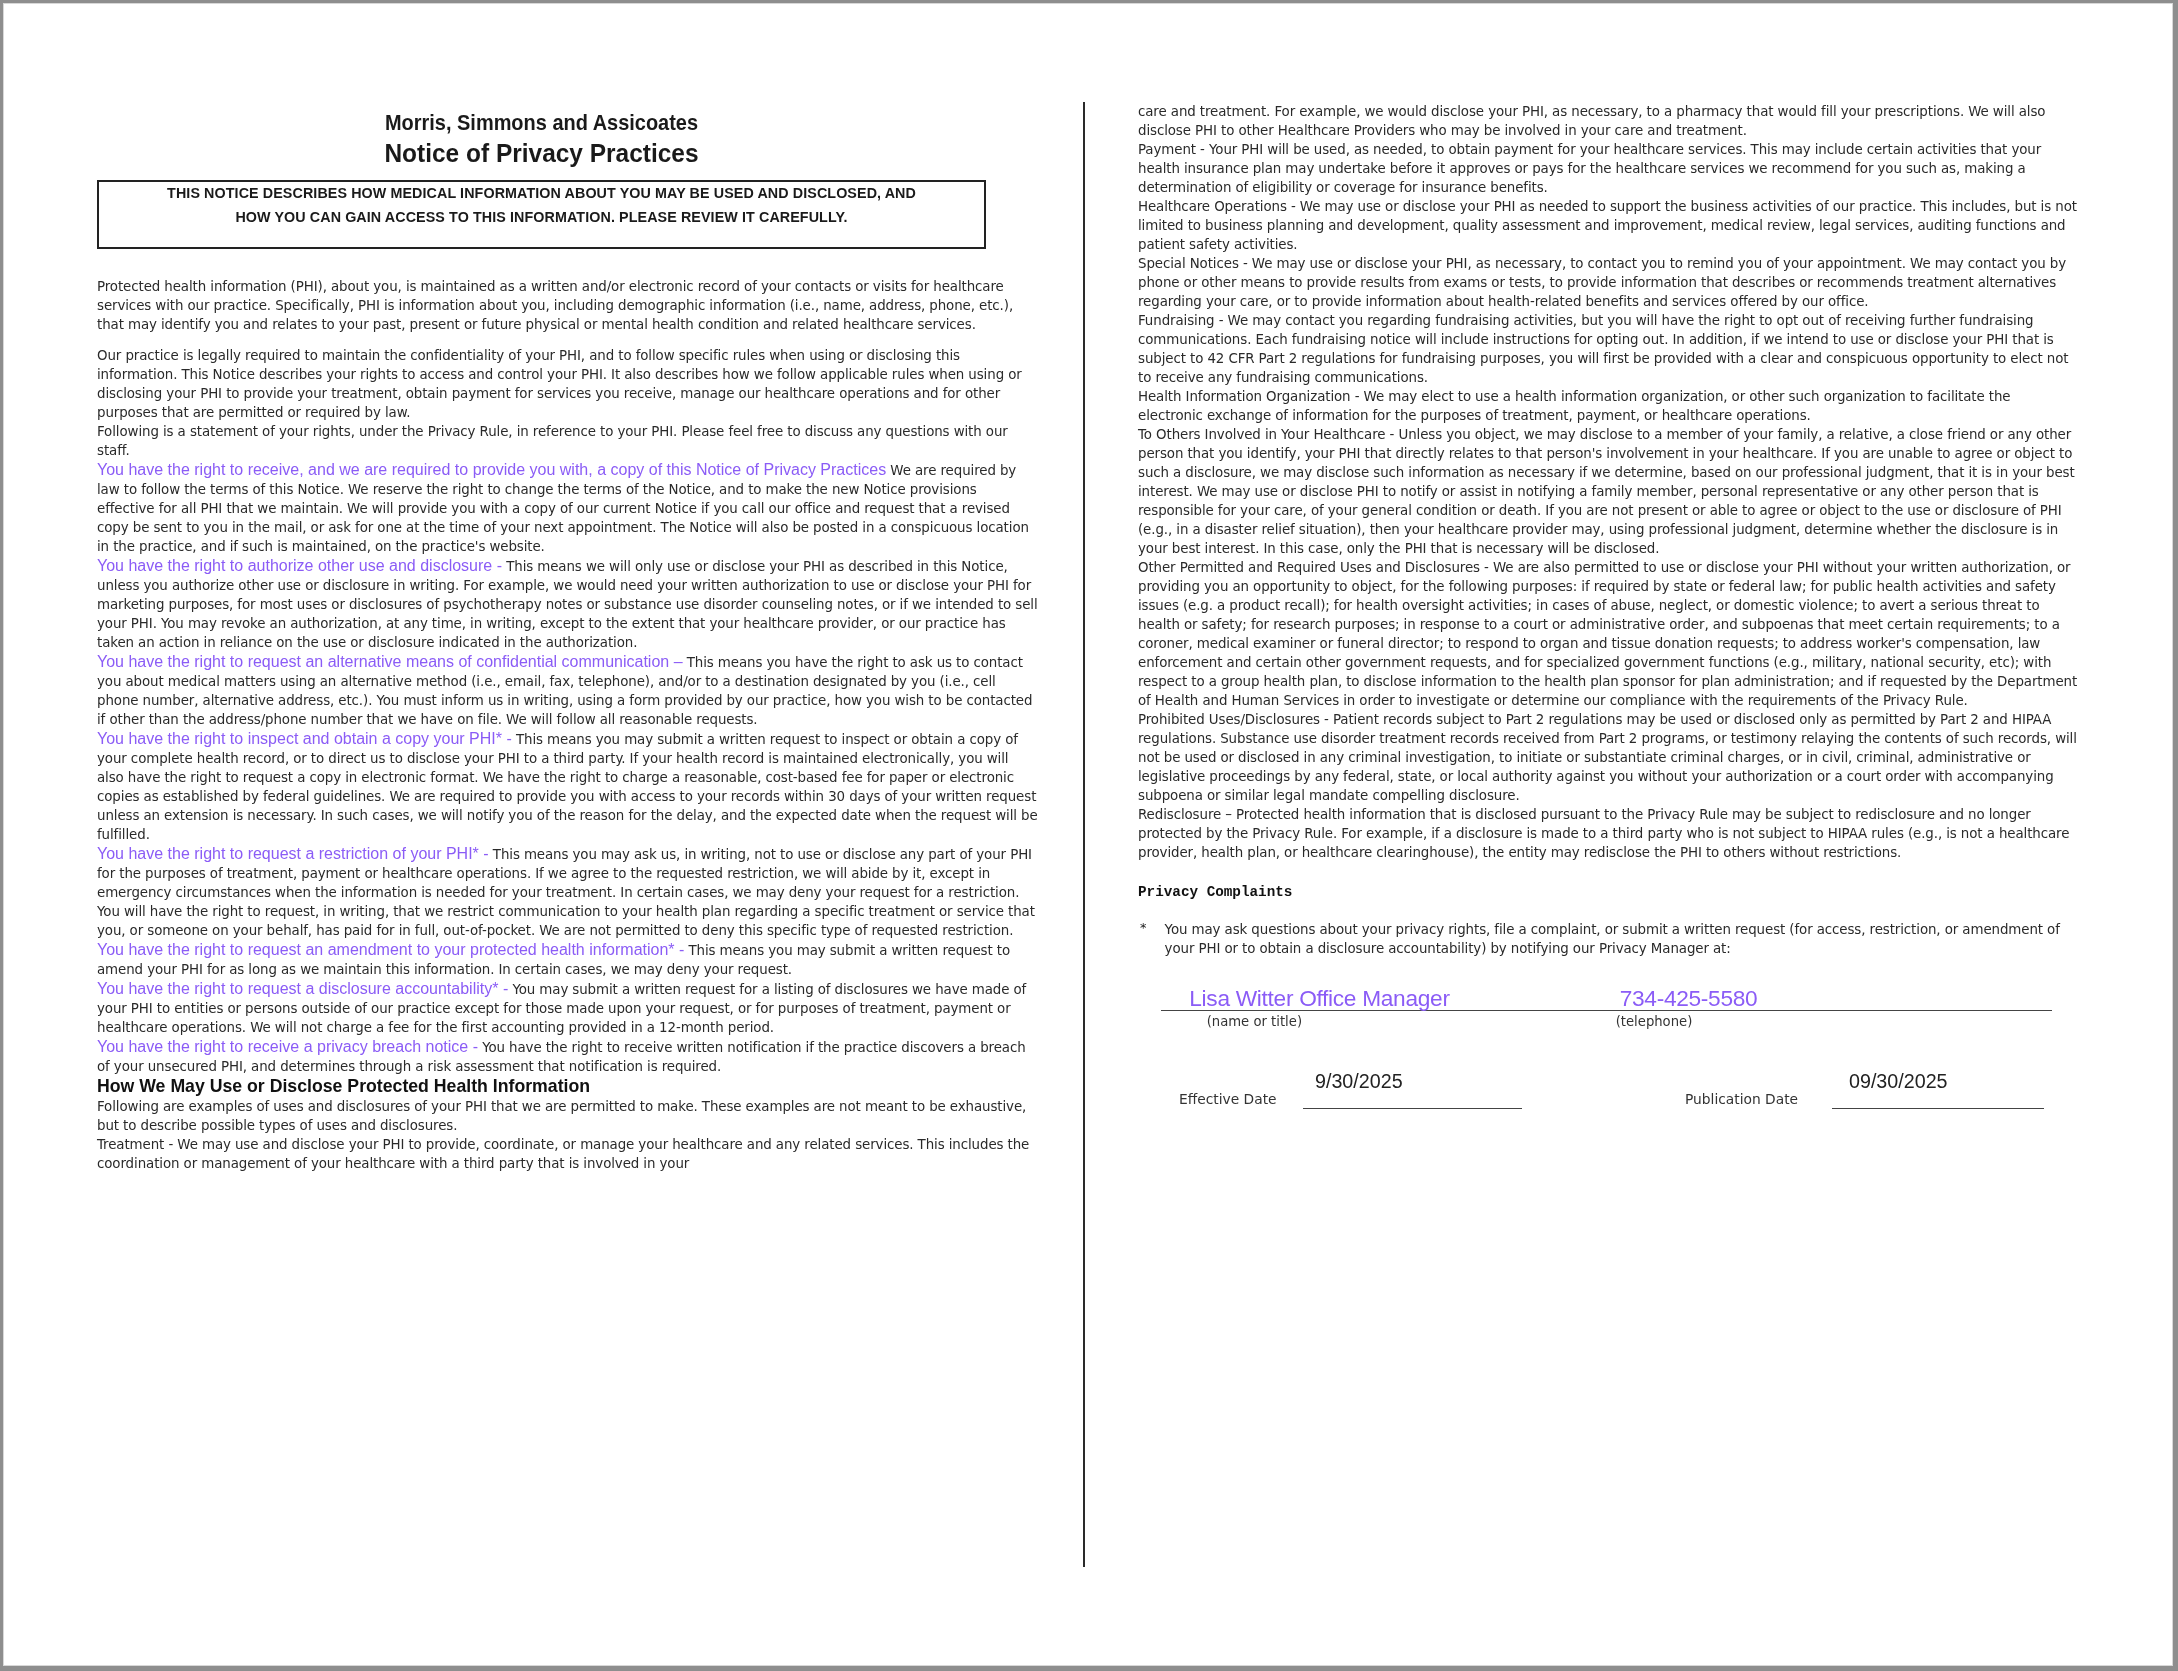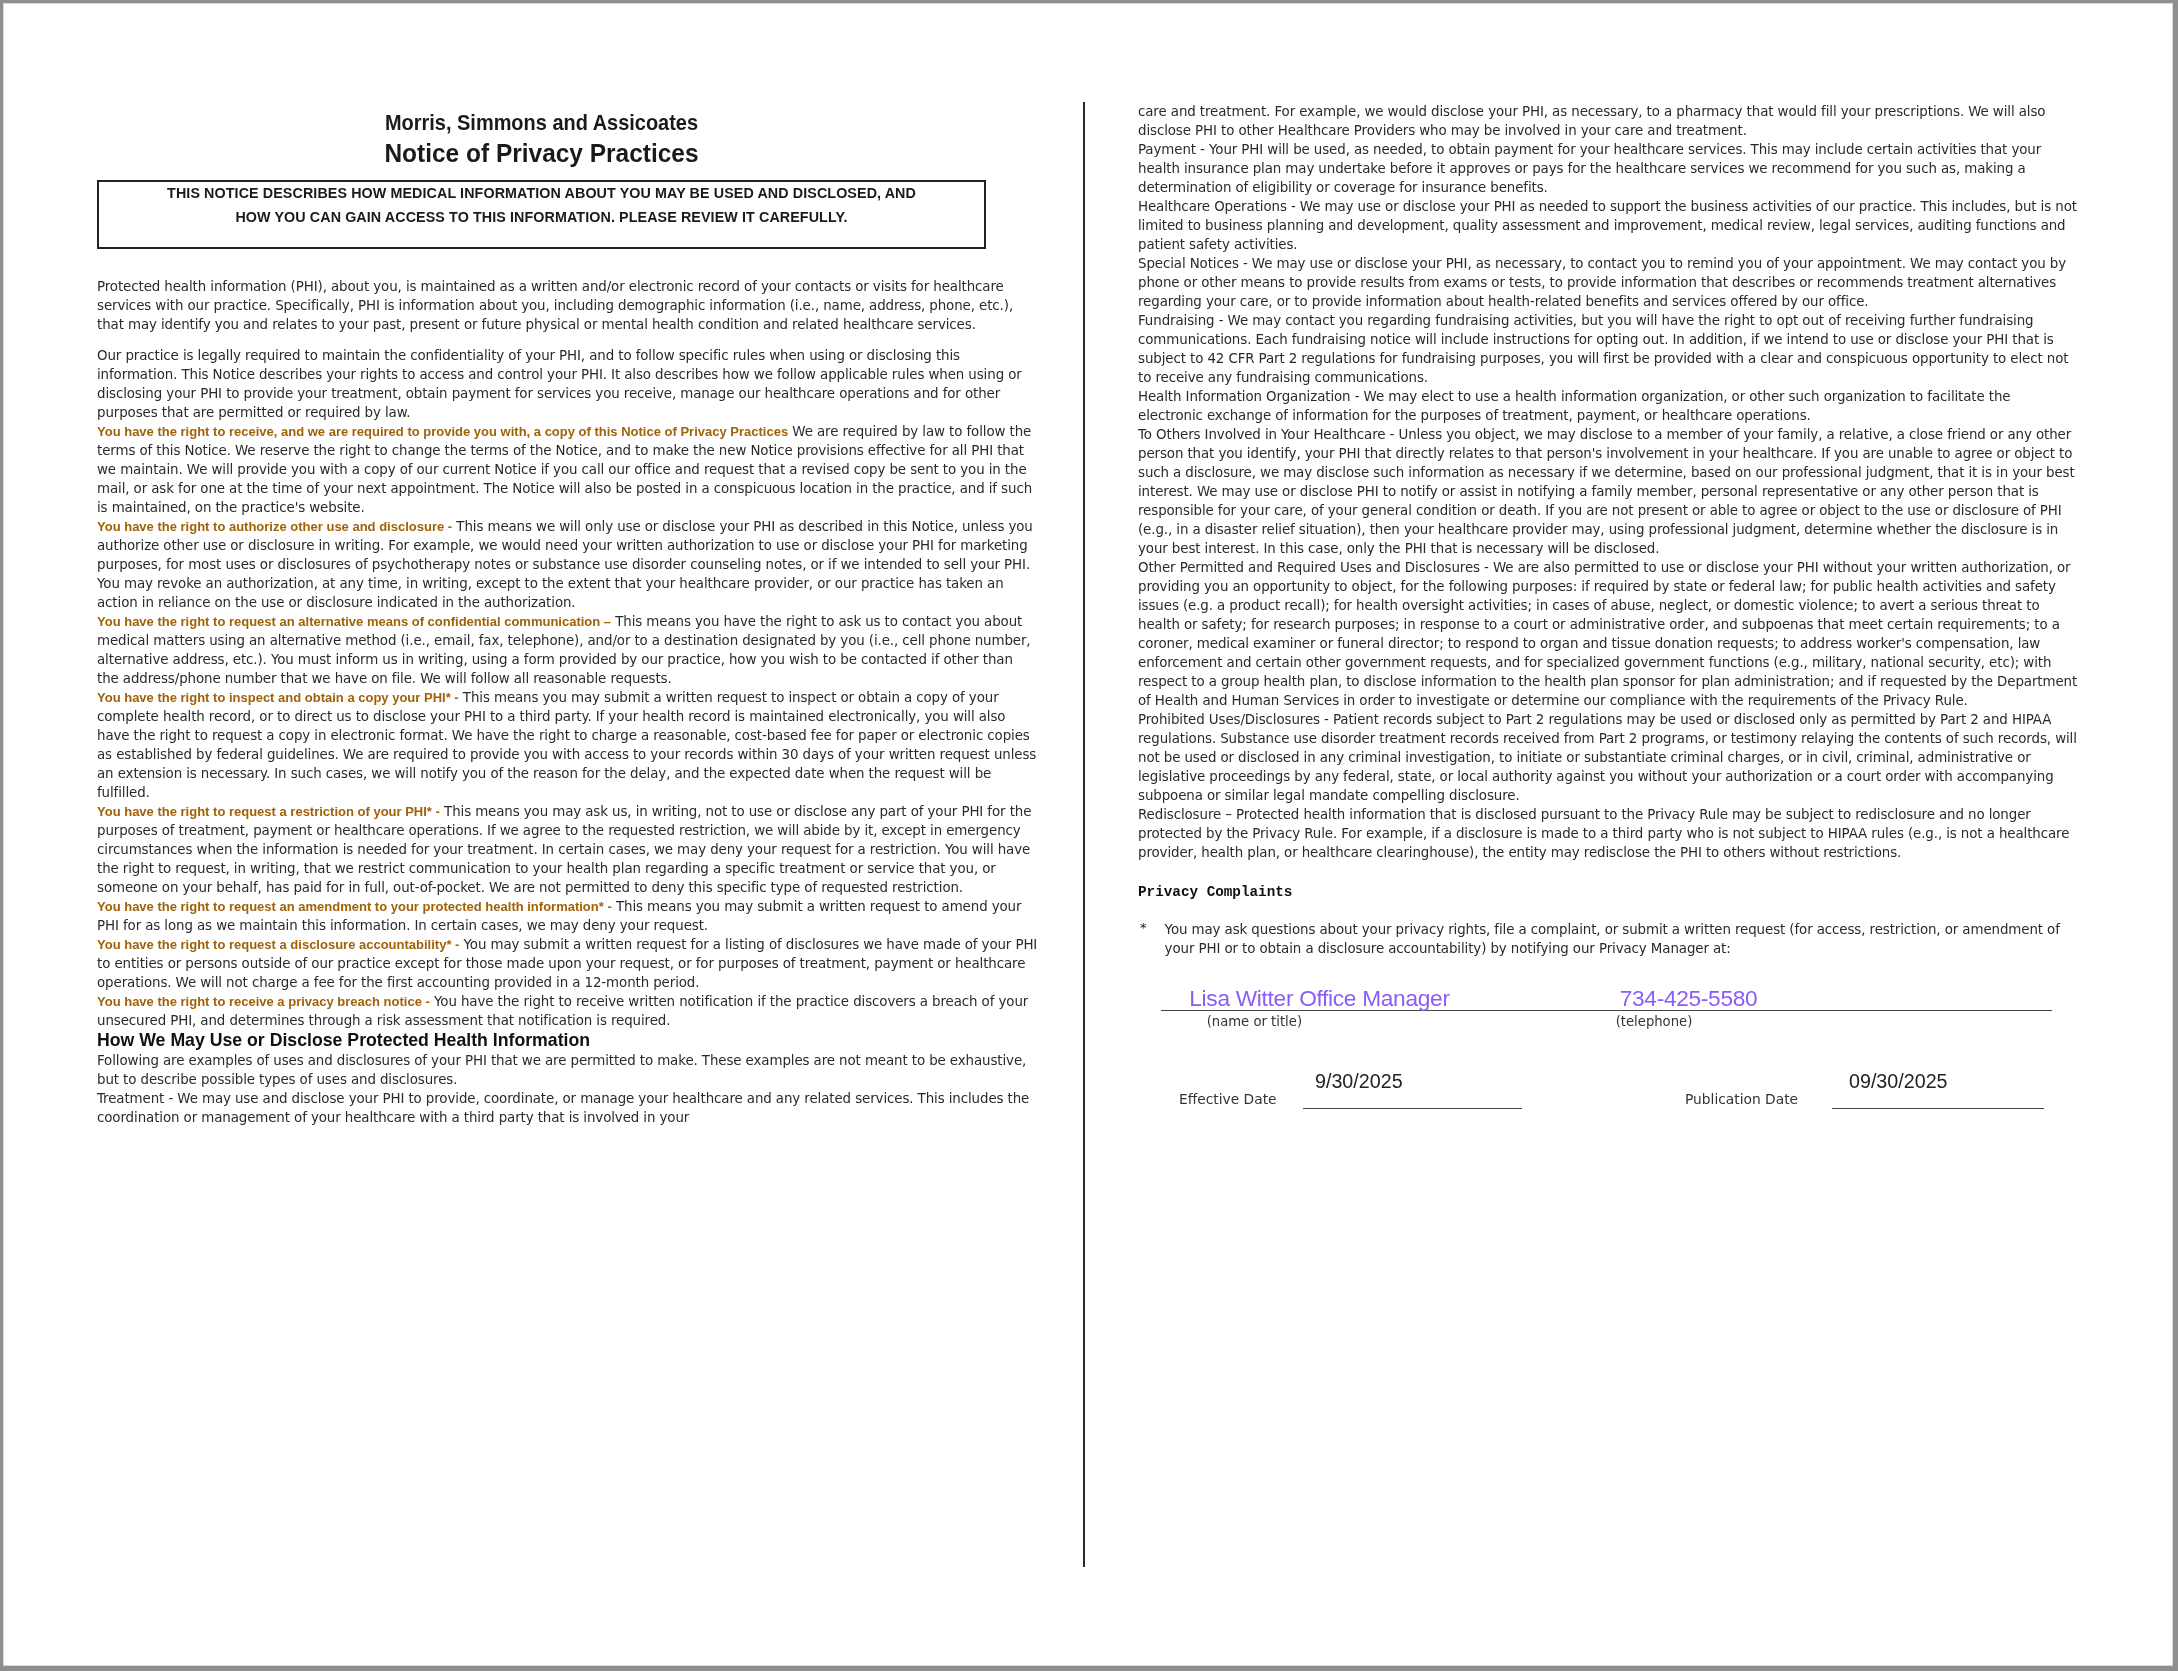--- a/index.html
+++ b/index.html
@@ -48,22 +48,22 @@
   .intro p + p { margin-top: 11.8px; }
   h2.section-heading {
     font-family: "Liberation Sans", sans-serif; font-weight: bold;
     font-size: 17.7px; line-height: 21.7px; margin: 0; color: #111;
   }
   .h-rights { margin-top: 35px; }
   .h-uses { margin-top: 39px; }
   .lead { margin-top: 7.9px; }
   .item { margin-top: 10.8px; }
   .item b, .item .term {
-    font-family: "Liberation Sans", sans-serif; font-weight: bold; color: #a16207; letter-spacing: 0;
-    font-size: 13px;
+    font-family: "Liberation Sans", sans-serif; font-weight: normal; color: #8b5cf6; letter-spacing: 0;
+    font-size: 16px;
   }
   .uses-lead { margin-top: 3.9px; }
   .treatment { margin-top: 15.8px; }
   .r-item { margin-top: 16.7px; }
   .r-item:first-child { margin-top: 0; }
   h3.sub-heading {
     font-family: Liberation Mono, monospace; font-weight: bold;
     font-size: 14.3px; line-height: 19.7px; margin: 21px 0 0 0; color: #111;
   }
   .complaint-text { margin-top: 10.8px; }
@@ -113,20 +113,21 @@
         <span>HOW YOU CAN GAIN ACCESS TO THIS INFORMATION.  PLEASE REVIEW IT CAREFULLY.</span>
       </p>
     </div>
 
     <div class="intro">
       <p class="body">Protected health information (PHI), about you, is maintained as a written and/or electronic record of your contacts or visits for healthcare services with our practice.  Specifically, PHI is information about you, including demographic information (i.e., name, address, phone, etc.), that may identify you and relates to your past, present or future physical or mental health condition and related healthcare services.</p>
       <p class="body">Our practice is legally required to maintain the confidentiality of your PHI, and to follow specific rules when using or disclosing this information.  This Notice describes your rights to access and control your PHI.  It also describes how we follow applicable rules when using or disclosing your PHI to provide your treatment, obtain payment for services you receive, manage our healthcare operations and for other purposes that are permitted or required by law.</p>
     </div>
 
     <div class="section">
+      <p class="lead">Following is a statement of your rights, under the Privacy Rule, in reference to your PHI.  Please feel free to discuss any questions with our staff.</p>
       <p class="item"><span class="term">You have the right to receive, and we are required to provide you with, a copy of this Notice of Privacy Practices</span> <span>We are required by law to follow the terms of this Notice.  We reserve the right to change the terms of the Notice, and to make the new Notice provisions effective for all PHI that we maintain.  We will provide you with a copy of our current Notice if you call our office and request that a revised copy be sent to you in the mail, or ask for one at the time of your next appointment.  The Notice will also be posted in a conspicuous location in the practice, and if such is maintained, on the practice's website.</span></p>
       <p class="item"><span class="term">You have the right to authorize other use and disclosure -</span> <span>This means we will only use or disclose your PHI as described in this Notice, unless you authorize other use or disclosure in writing.  For example, we would need your written authorization to use or disclose your PHI for marketing purposes, for most uses or disclosures of psychotherapy notes or substance use disorder counseling notes, or if we intended to sell your PHI.  You may revoke an authorization, at any time, in writing, except to the extent that your healthcare provider, or our practice has taken an action in reliance on the use or disclosure indicated in the authorization.</span></p>
       <p class="item"><span class="term">You have the right to request an alternative means of confidential communication –</span> <span>This means you have the right to ask us to contact you about medical matters using an alternative method (i.e., email, fax, telephone), and/or to a destination designated by you (i.e., cell phone number, alternative address, etc.).  You must inform us in writing, using a form provided by our practice, how you wish to be contacted if other than the address/phone number that we have on file. We will follow all reasonable requests.</span></p>
       <p class="item"><span class="term">You have the right to inspect and obtain a copy your PHI* -</span> <span>This means you may submit a written request to inspect or obtain a copy of your complete health record, or to direct us to disclose your PHI to a third party.  If your health record is maintained electronically, you will also have the right to request a copy in electronic format.  We have the right to charge a reasonable, cost-based fee for paper or electronic copies as established by federal guidelines. We are required to provide you with access to your records within 30 days of your written request unless an extension is necessary. In such cases, we will notify you of the reason for the delay, and the expected date when the request will be fulfilled.</span></p>
       <p class="item"><span class="term">You have the right to request a restriction of your PHI* -</span> <span>This means you may ask us, in writing, not to use or disclose any part of your PHI for the purposes of treatment, payment or healthcare operations.  If we agree to the requested restriction, we will abide by it, except in emergency circumstances when the information is needed for your treatment.  In certain cases, we may deny your request for a restriction.  You will have the right to request, in writing, that we restrict communication to your health plan regarding a specific treatment or service that you, or someone on your behalf, has paid for in full, out-of-pocket.  We are not permitted to deny this specific type of requested restriction.</span></p>
       <p class="item"><span class="term">You have the right to request an amendment to your protected health information* -</span> <span>This means you may submit a written request to amend your PHI for as long as we maintain this information.  In certain cases, we may deny your request.</span></p>
       <p class="item"><span class="term">You have the right to request a disclosure accountability* -</span> <span>You may submit a written request for a listing of disclosures we have made of your PHI to entities or persons outside of our practice except for those made upon your request, or for purposes of treatment, payment or healthcare operations. We will not charge a fee for the first accounting provided in a 12-month period.</span></p>
       <p class="item"><span class="term">You have the right to receive a privacy breach notice -</span> <span>You have the right to receive written notification if the practice discovers a breach of your unsecured PHI, and determines through a risk assessment that notification is required.</span></p>
     </div>
 

